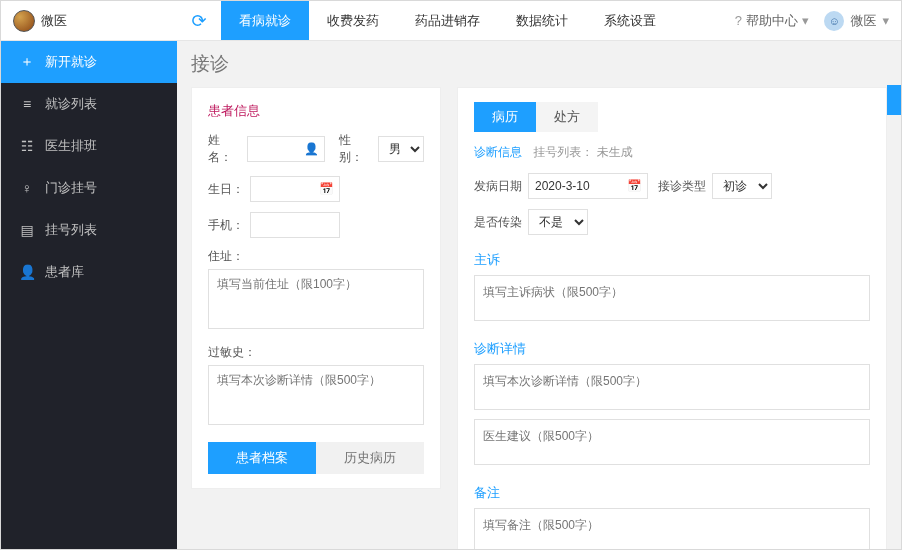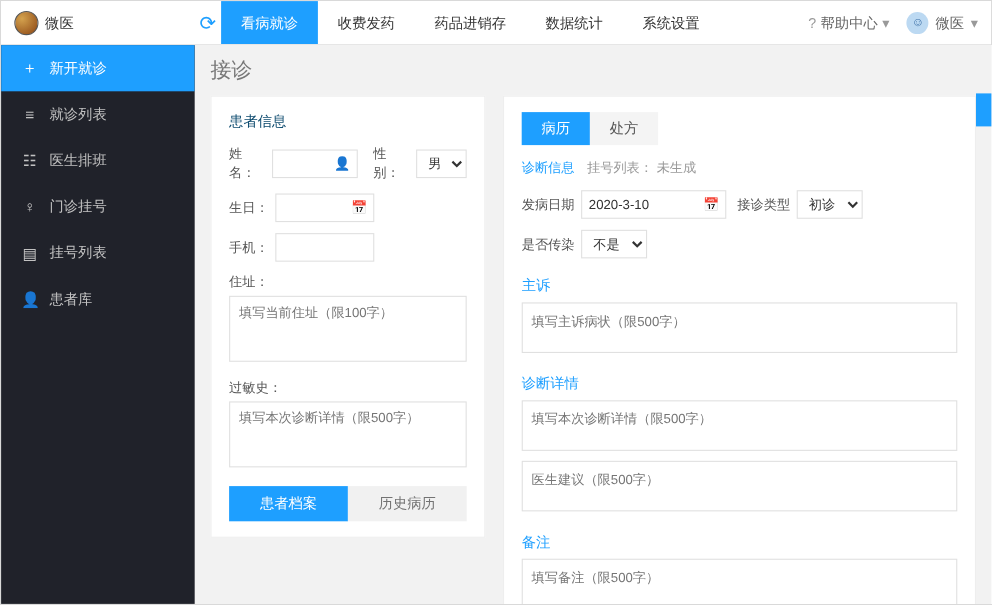--- a/index.html
+++ b/index.html
@@ -1,18 +1,18 @@
 <!DOCTYPE html>
 <html><head>
 <meta charset="utf-8">
 <style>
 * { box-sizing: border-box; margin: 0; padding: 0; }
 body { font-family: "Microsoft YaHei", Arial, sans-serif; font-size: 13px; color: #333; background: #fff; }
 .app { width: 902px; height: 550px; border: 1px solid #d9d9d9; display: flex; flex-direction: column; overflow: hidden; }
-.header { height: 40px; background: #fff; border-bottom: 1px solid #e6e6e6; display: flex; align-items: center; padding: 0 12px; }
+.header { height: 40px; background: #fff; border-bottom: 1px solid #e6e6e6; display: flex; align-items: center; padding: 0 12px; gap: 10px; }
 .logo-wrap { display: flex; align-items: center; gap: 6px; width: 164px; }
 .logo-icon { width: 22px; height: 22px; border-radius: 50%; background: radial-gradient(circle at 30% 30%, #d4a24e, #8b4513); border: 1px solid #555; }
 .brand { font-size: 13px; color: #333; }
 .exit-icon { width: 24px; color: #1e9fff; font-size: 18px; text-align: center; margin-right: 0; }
 .nav { display: flex; height: 100%; text-align: center; }
 .nav-item { display: flex; align-items: center; padding: 0 18px; height: 100%; font-size: 13px; color: #333; cursor: pointer; }
 .nav-item.active { background: #1e9fff; color: #fff; }
 .header-right { margin-left: auto; display: flex; align-items: center; gap: 16px; color: #666; }
 .help { display: flex; align-items: center; gap: 4px; cursor: pointer; }
 .help-icon, .chevron { font-size: 13px; color: #999; }
@@ -27,27 +27,27 @@
 
 .main { flex: 1; background: #f2f2f2; overflow-y: auto; position: relative; }
 .crumb { padding: 10px 14px; color: #777; font-size: 19px; background: #f2f2f2; }
 .blue-tab { position: absolute; right: 0; top: 44px; width: 14px; height: 30px; background: #1e9fff; }
 
 .panels { display: flex; gap: 16px; padding: 0 14px 14px 14px; align-items: flex-start; }
 .panel { background: #fff; border: 1px solid #eee; padding: 14px 16px; }
 .panel.left { width: 250px; }
 .panel.right { flex: 1; }
 
-.section-title { color: #0c4a6e; font-size: 13px; margin-bottom: 12px; }
+.section-title { color: #be185d; font-size: 13px; margin-bottom: 12px; }
 .field-row { display: flex; align-items: center; margin-bottom: 10px; gap: 6px; }
 .lbl { width: 36px; color: #555; font-size: 12px; }
 .field { height: 26px; border: 1px solid #e0e0e0; padding: 0 6px; font-size: 12px; color: #333; background: #fff; }
 .field.w80 { width: 78px; }
 .field.w90 { width: 90px; }
-.field.w120 { width: 132px; }
+.field.w120 { width: 120px; }
 .input-suffix { position: relative; }
 .input-suffix .suffix { position: absolute; right: 6px; top: 50%; transform: translateY(-50%); font-size: 12px; color: #1e9fff; pointer-events: none; }
 select.field { appearance: auto; }
 .ta { width: 100%; height: 60px; border: 1px solid #e0e0e0; padding: 6px 8px; font-size: 12px; color: #999; resize: none; font-family: inherit; }
 .field-block { margin-bottom: 12px; }
 
 .btn-row { display: flex; margin-top: 14px; }
 .btn { flex: 1; height: 32px; display: flex; align-items: center; justify-content: center; font-size: 13px; cursor: pointer; }
 .btn.primary { background: #1e9fff; color: #fff; }
 .btn.secondary { background: #f1f1f1; color: #737373; }

